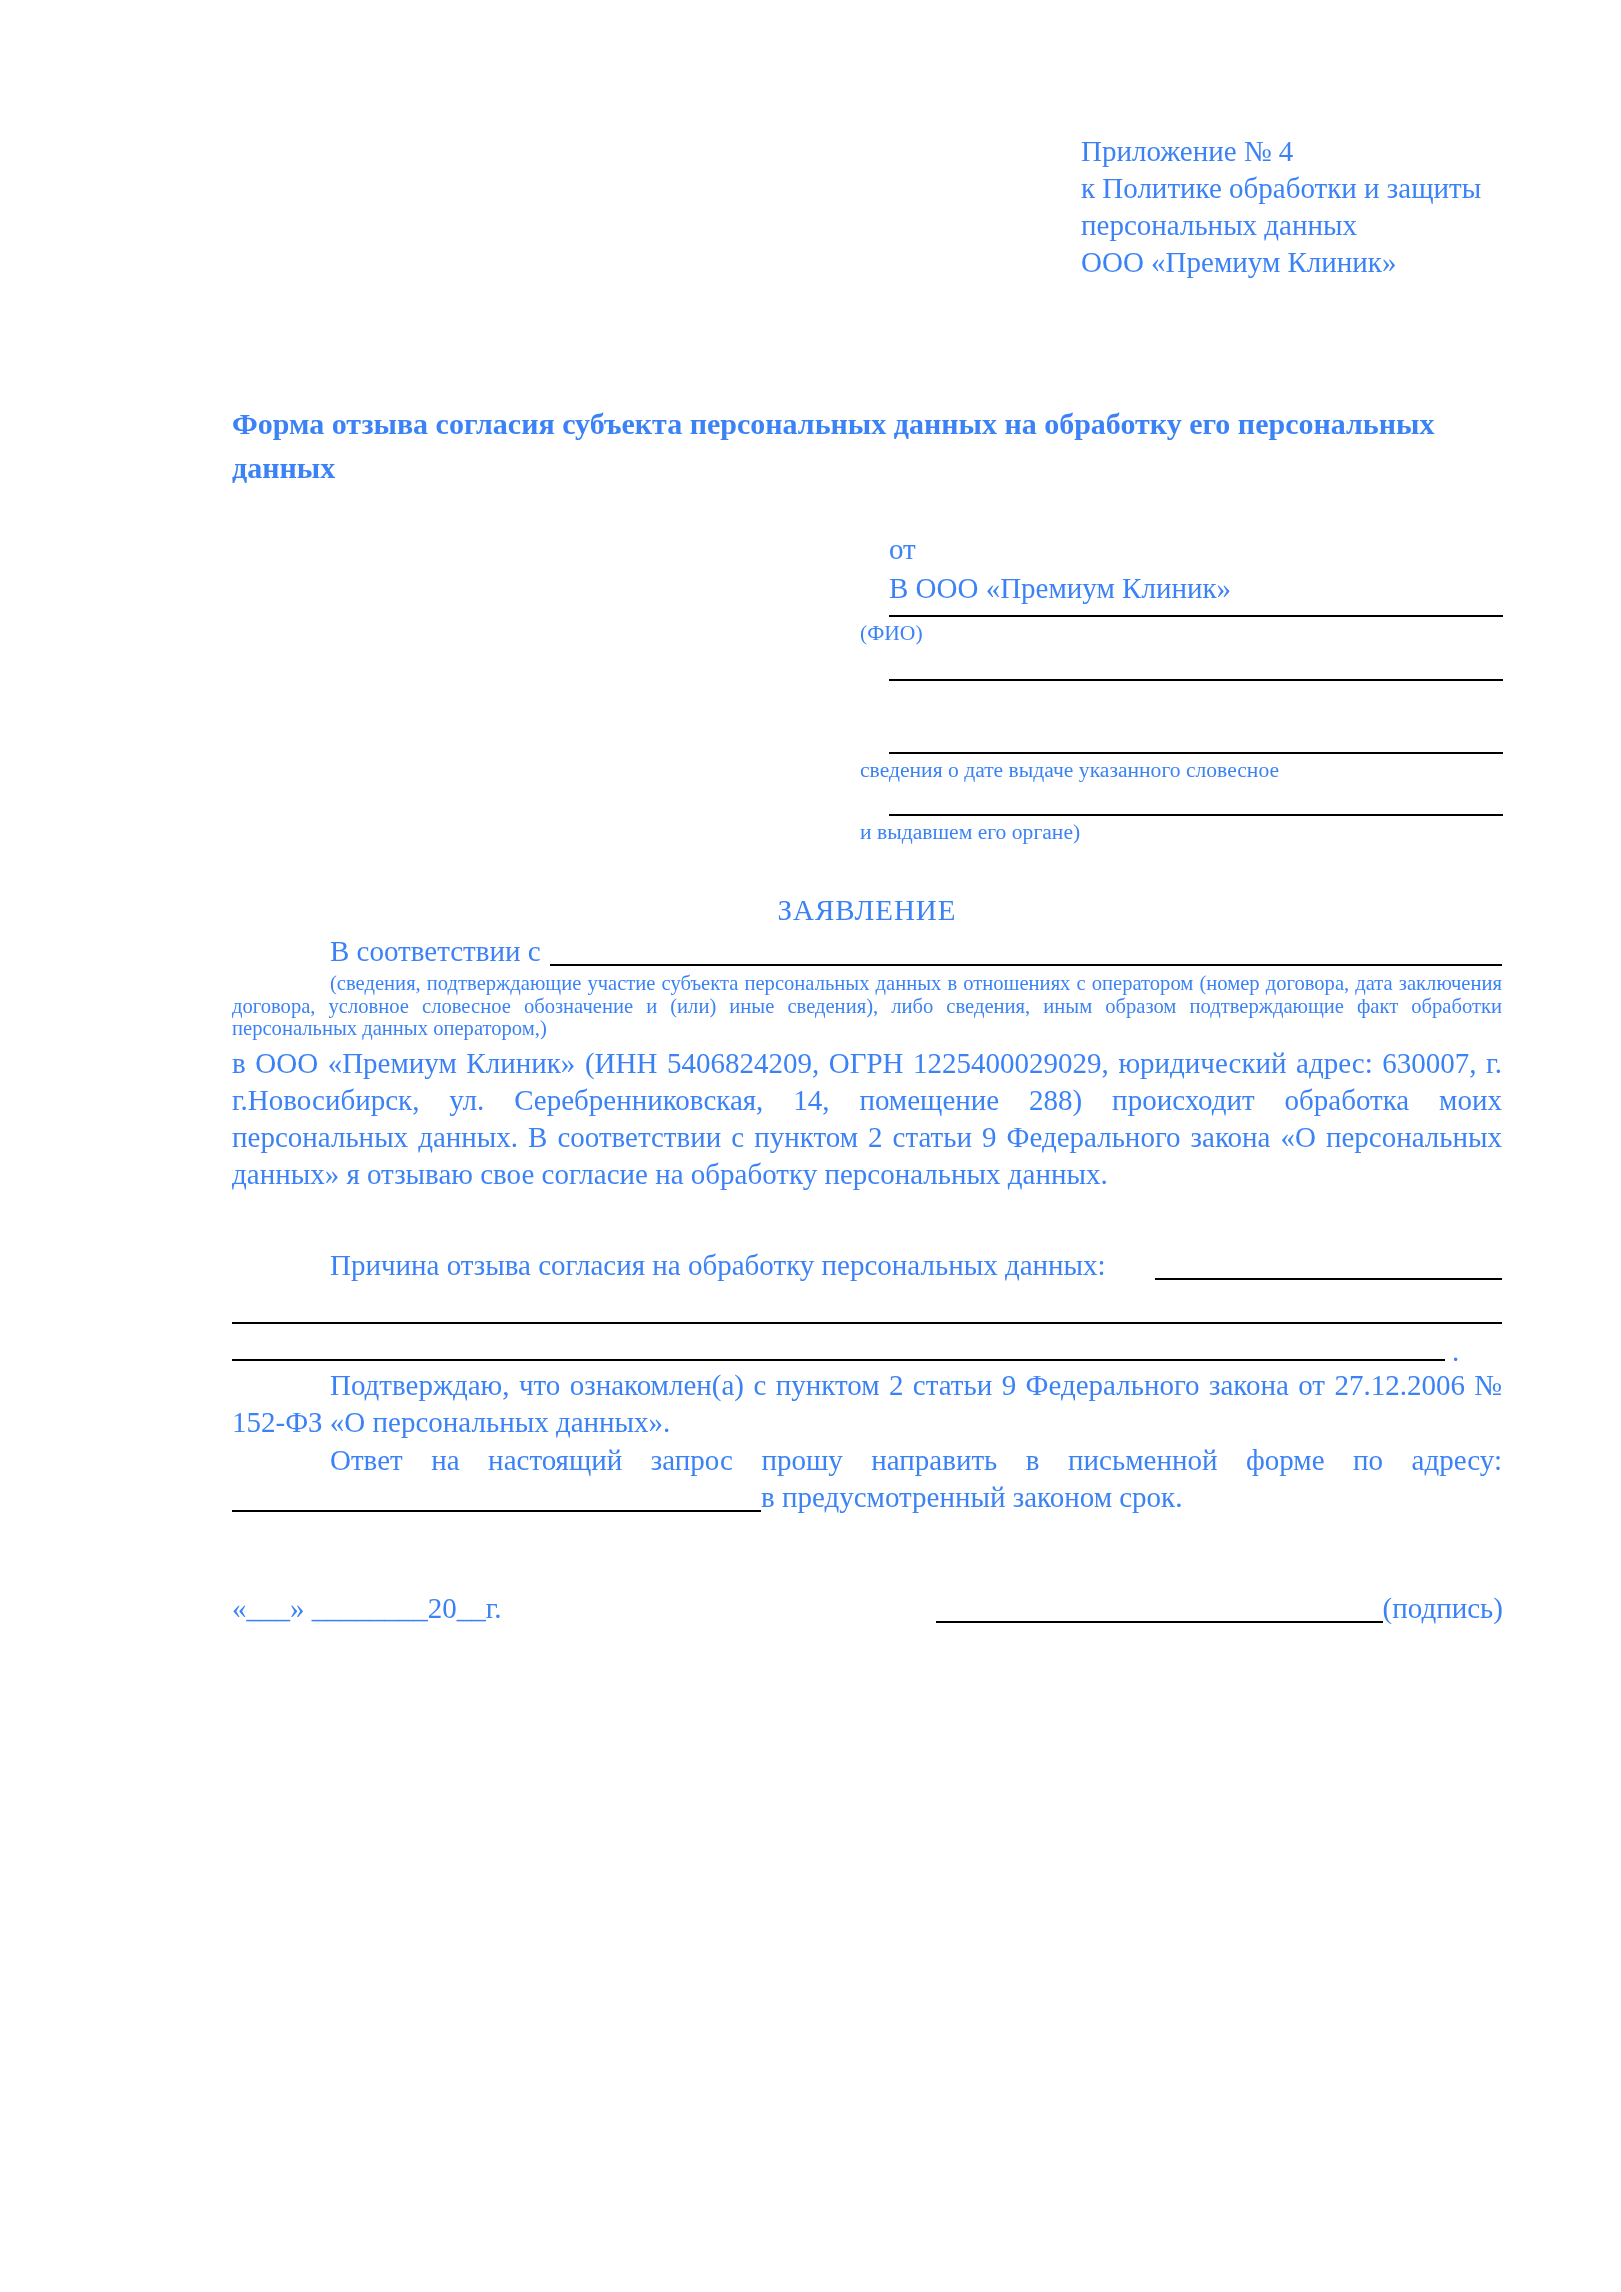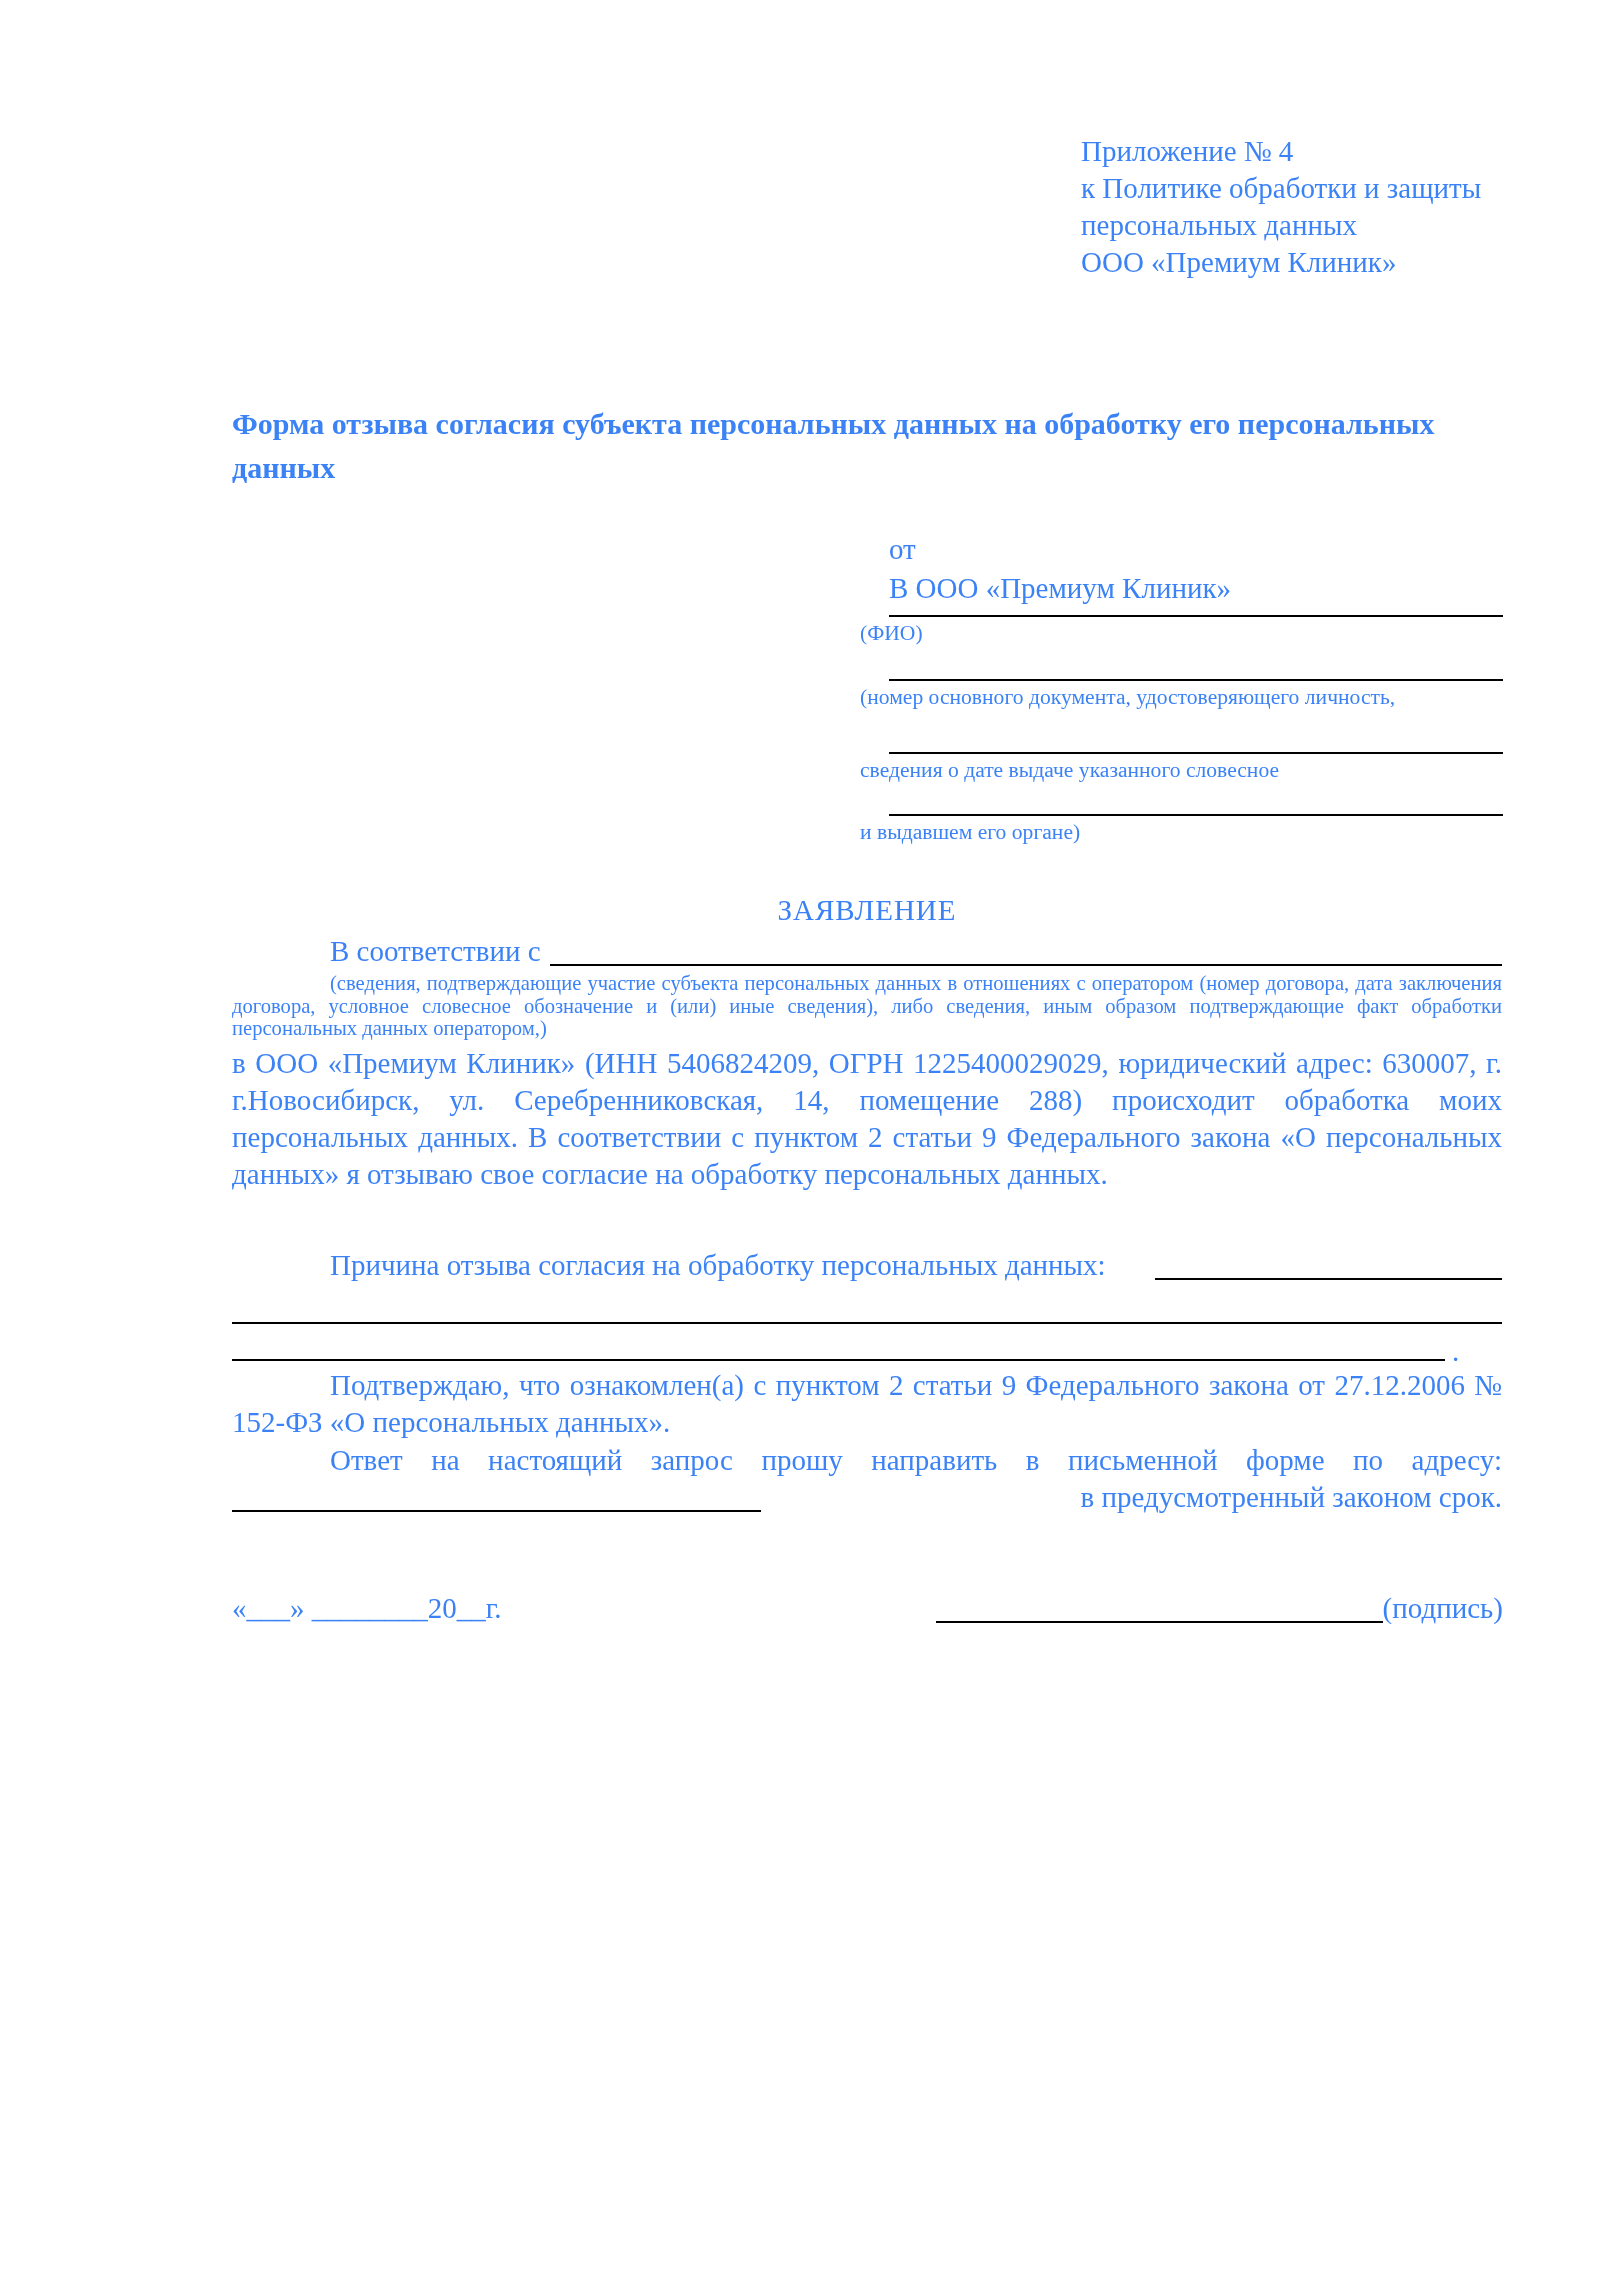--- a/index.html
+++ b/index.html
@@ -28,21 +28,21 @@
   .r3 { top:222px; } .c3 { top:228px; }
   .r4 { top:284px; } .c4 { top:290px; }
 
   .statement-heading {
     position:absolute; left:232px; top:892px; width:1270px;
     text-align:center; font-size:29px; line-height:37px; letter-spacing:1px;
   }
   .row-flex {
     position:absolute; left:232px; width:1270px;
     display:flex; align-items:flex-end;
-    font-size:29px; line-height:37px;justify-content:space-between;
+    font-size:29px; line-height:37px;
   }
   .intro-row  { top:933px; }
   .reason-row { top:1247px;gap:40px; }
   .indent { margin-left:98px; white-space:nowrap; }
   .fill-line { flex:1 1 auto; border-bottom:2.9px solid #000; margin-bottom:3.9px; min-width:19.6px; margin-left:9.8px; }
 
   .intro-note {
     position:absolute; left:232px; top:972px; width:1270px;
     font-size:20.6px; line-height:22.5px; text-align:justify; text-indent:98px;
   }
@@ -92,21 +92,20 @@
   </div>
 
   <div class="doc-title">Форма отзыва согласия субъекта персональных данных на обработку его персональных данных</div>
 
   <div class="addr">
     <div>от</div>
     <div>В ООО «Премиум Клиник»</div>
     <div class="rule r1"></div>
     <div class="cap c1">(ФИО)</div>
     <div class="rule r2"></div>
-    <div class="cap c2">(номер основного документа, удостоверяющего личность,</div>
     <div class="rule r3"></div>
     <div class="cap c3">сведения о дате выдаче указанного словесное</div>
     <div class="rule r4"></div>
     <div class="cap c4">и выдавшем его органе)</div>
   </div>
 
   <div class="statement-heading">ЗАЯВЛЕНИЕ</div>
 
   <div class="row-flex intro-row">
     <span class="indent">В соответствии с</span>

